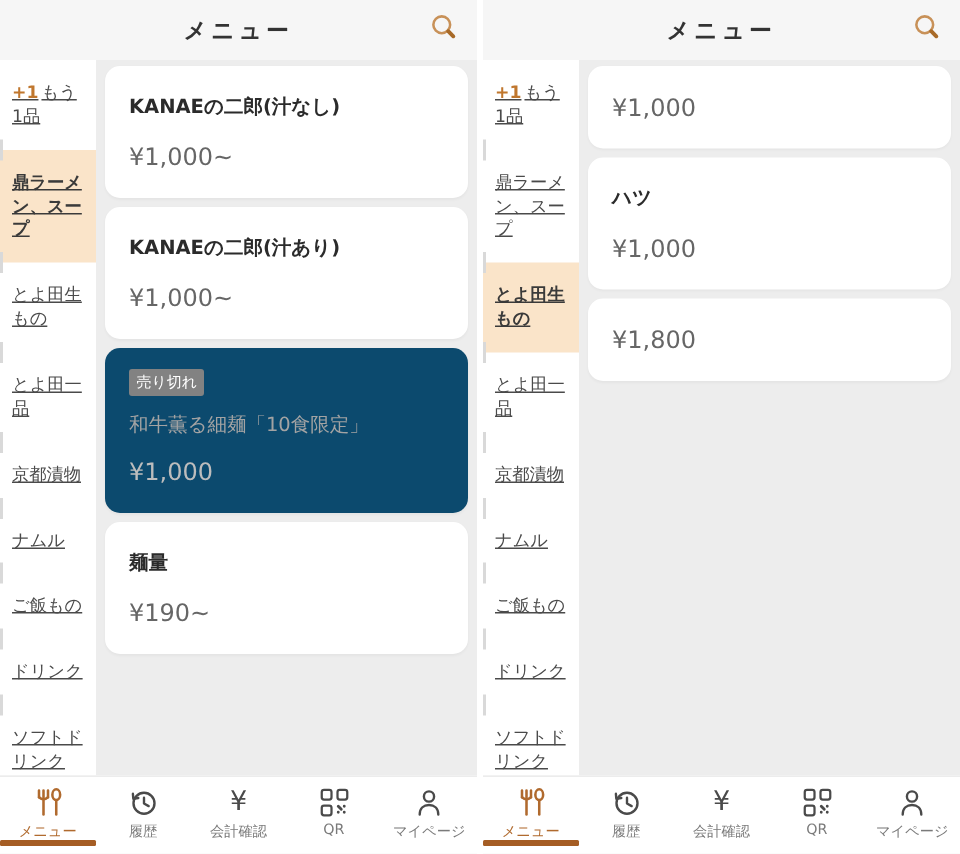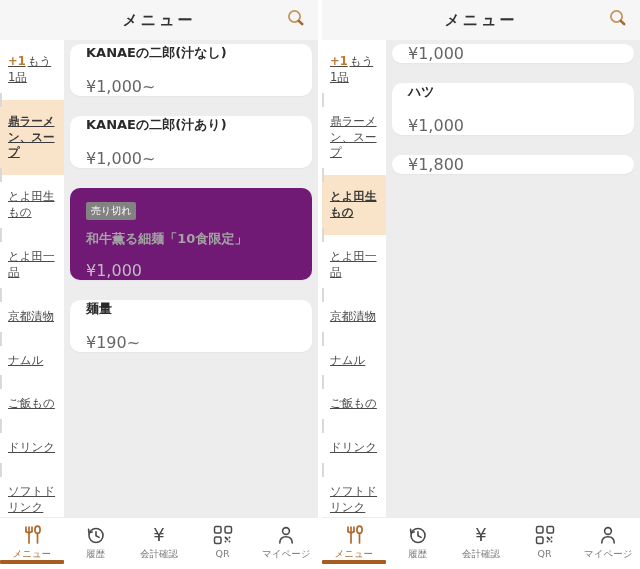--- a/index.html
+++ b/index.html
@@ -22,26 +22,26 @@
   .sidebar { width:64px; background:#ffffff; flex:0 0 64px; overflow:hidden; }
   .side-item { position:relative; padding:14px 6px 14px 8px; font-size:11.5px;
     line-height:1.38; color:#4a4a4a; cursor:pointer;text-decoration:underline; }
   .side-item::before { content:""; position:absolute; left:0; top:-7px;
     width:2px; height:14px; background:#d9d9d9; }
   .side-item:first-child::before { display:none; }
   .side-item.selected { background:#fae4c9; color:#3a3a3a; font-weight:bold; }
   .plus-one { color:#c0772e; font-weight:bold; margin-right:2px; }
 
   .main { flex:1 1 auto; padding:4px 6px; overflow:hidden; }
-  .card { background:#fff; border-radius:10px; padding:0 16px; margin-bottom:20px;
+  .card { background:#fff; border-radius:10px; padding:18px 16px; margin-bottom:6px;
     box-shadow:0 1px 2px rgba(0,0,0,0.04); cursor:pointer; }
   .card-title { font-size:13px; font-weight:bold; color:#2b2b2b; margin-bottom:15px; }
   .card-price { font-size:16px; color:#666; }
-  .card.soldout { background:#701a75; padding-top:11px; cursor:default; }
-  .card.soldout .card-title { color:#a3a3a3; font-weight:bold; margin-bottom:13px; }
+  .card.soldout { background:#0c4a6e; padding-top:11px; cursor:default; }
+  .card.soldout .card-title { color:#a3a3a3; font-weight:normal; margin-bottom:13px; }
   .card.soldout .card-price { color:#bdbdbd; }
   .badge { display:inline-block; background:#828282; color:#fff; font-size:10px;
     padding:2px 5px; border-radius:2px; margin-bottom:10px; }
 
   
   .nav { flex:0 0 52px; height:52px; background:#fff; border-top:1px solid #ececec;
     display:flex; position:relative; }
   .nav-item { flex:1 1 20%; display:flex; flex-direction:column; align-items:center;
     justify-content:flex-start; padding-top:7px; cursor:pointer; color:#4a4a4a; }
   .nav-item .nav-label { font-size:9.5px; color:#7a7a7a; margin-top:3px; }

